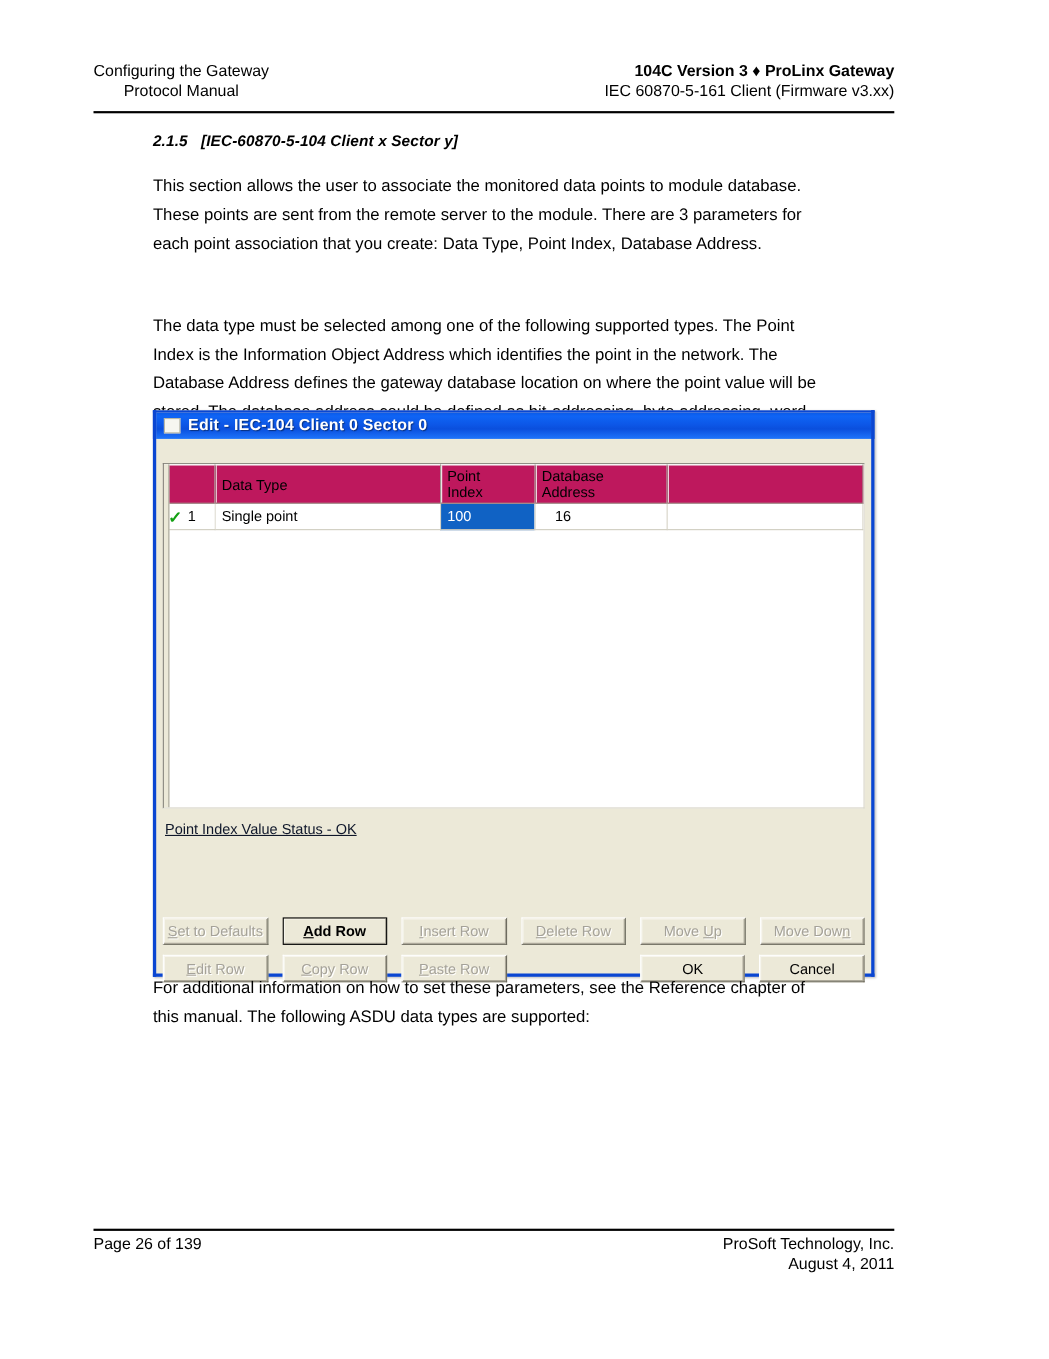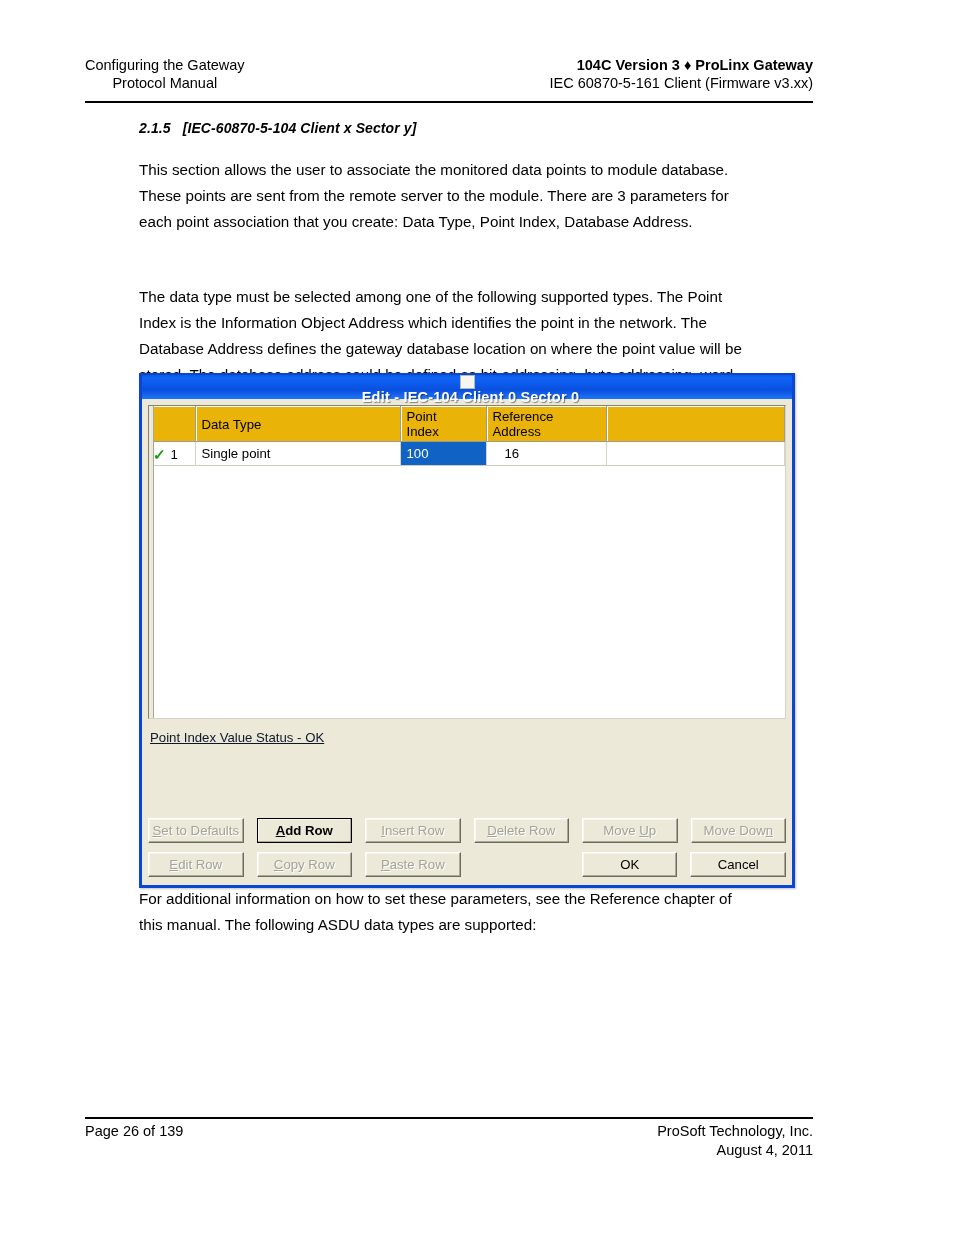--- a/index.html
+++ b/index.html
@@ -79,23 +79,22 @@
     height: 26px;
     background: linear-gradient(to bottom,
        #0a5ae8 0%, #0f64f5 14%, #0c56e6 48%, #0a4fdd 62%, #1869f2 88%, #1d74fb 100%);
     display: flex;
     align-items: center;
     padding-left: 7px;
     box-sizing: border-box;
     border-left: 3px solid #0a46d2;
     border-right: 3px solid #0a46d2;
     border-top: 2px solid #0a46d2;
-    margin: -0px -3px 0 -3px;
-    position: relative;
-    flex-direction: column;
+    margin: -0px -3px 16px -3px;
+    position: relative;
   }
   .title-icon {
     width: 15px;
     height: 14px;
     background: #f6f6f0;
     border: 1px solid #b8b8a8;
     box-sizing: border-box;
     margin-right: 7px;
     flex: 0 0 auto;
   }
@@ -127,21 +126,21 @@
     position: relative;
     overflow: hidden;
   }
   table.grid {
     border-collapse: collapse;
     width: 100%;
     table-layout: fixed;
     font-size: 13.2px;
   }
   table.grid th {
-    background: #eab308;
+    background: #be185d;
     border-right: 1px solid #9e9c90;
     border-bottom: 1px solid #9e9c90;
     border-top: 1px solid #ffffff;
     font-weight: normal;
     text-align: left;
     padding: 2px 16px 2px 6px;
     height: 18px;
     color: #000000;
     box-shadow: inset 1px 0 0 #ffffff;
   }
@@ -303,21 +302,21 @@
           <col class="col-type">
           <col class="col-pidx">
           <col class="col-dbadr">
           <col class="col-extra">
         </colgroup>
         <thead>
           <tr>
             <th></th>
             <th>Data Type</th>
             <th>Point Index</th>
-            <th>Reference Address</th>
+            <th>Database Address</th>
             <th></th>
           </tr>
         </thead>
         <tbody>
           <tr>
             <td class="cell-ind">
               <span class="check-mark">✓</span><span class="row-num">1</span>
             </td>
             <td>Single point</td>
             <td class="cell-selected">100</td>

